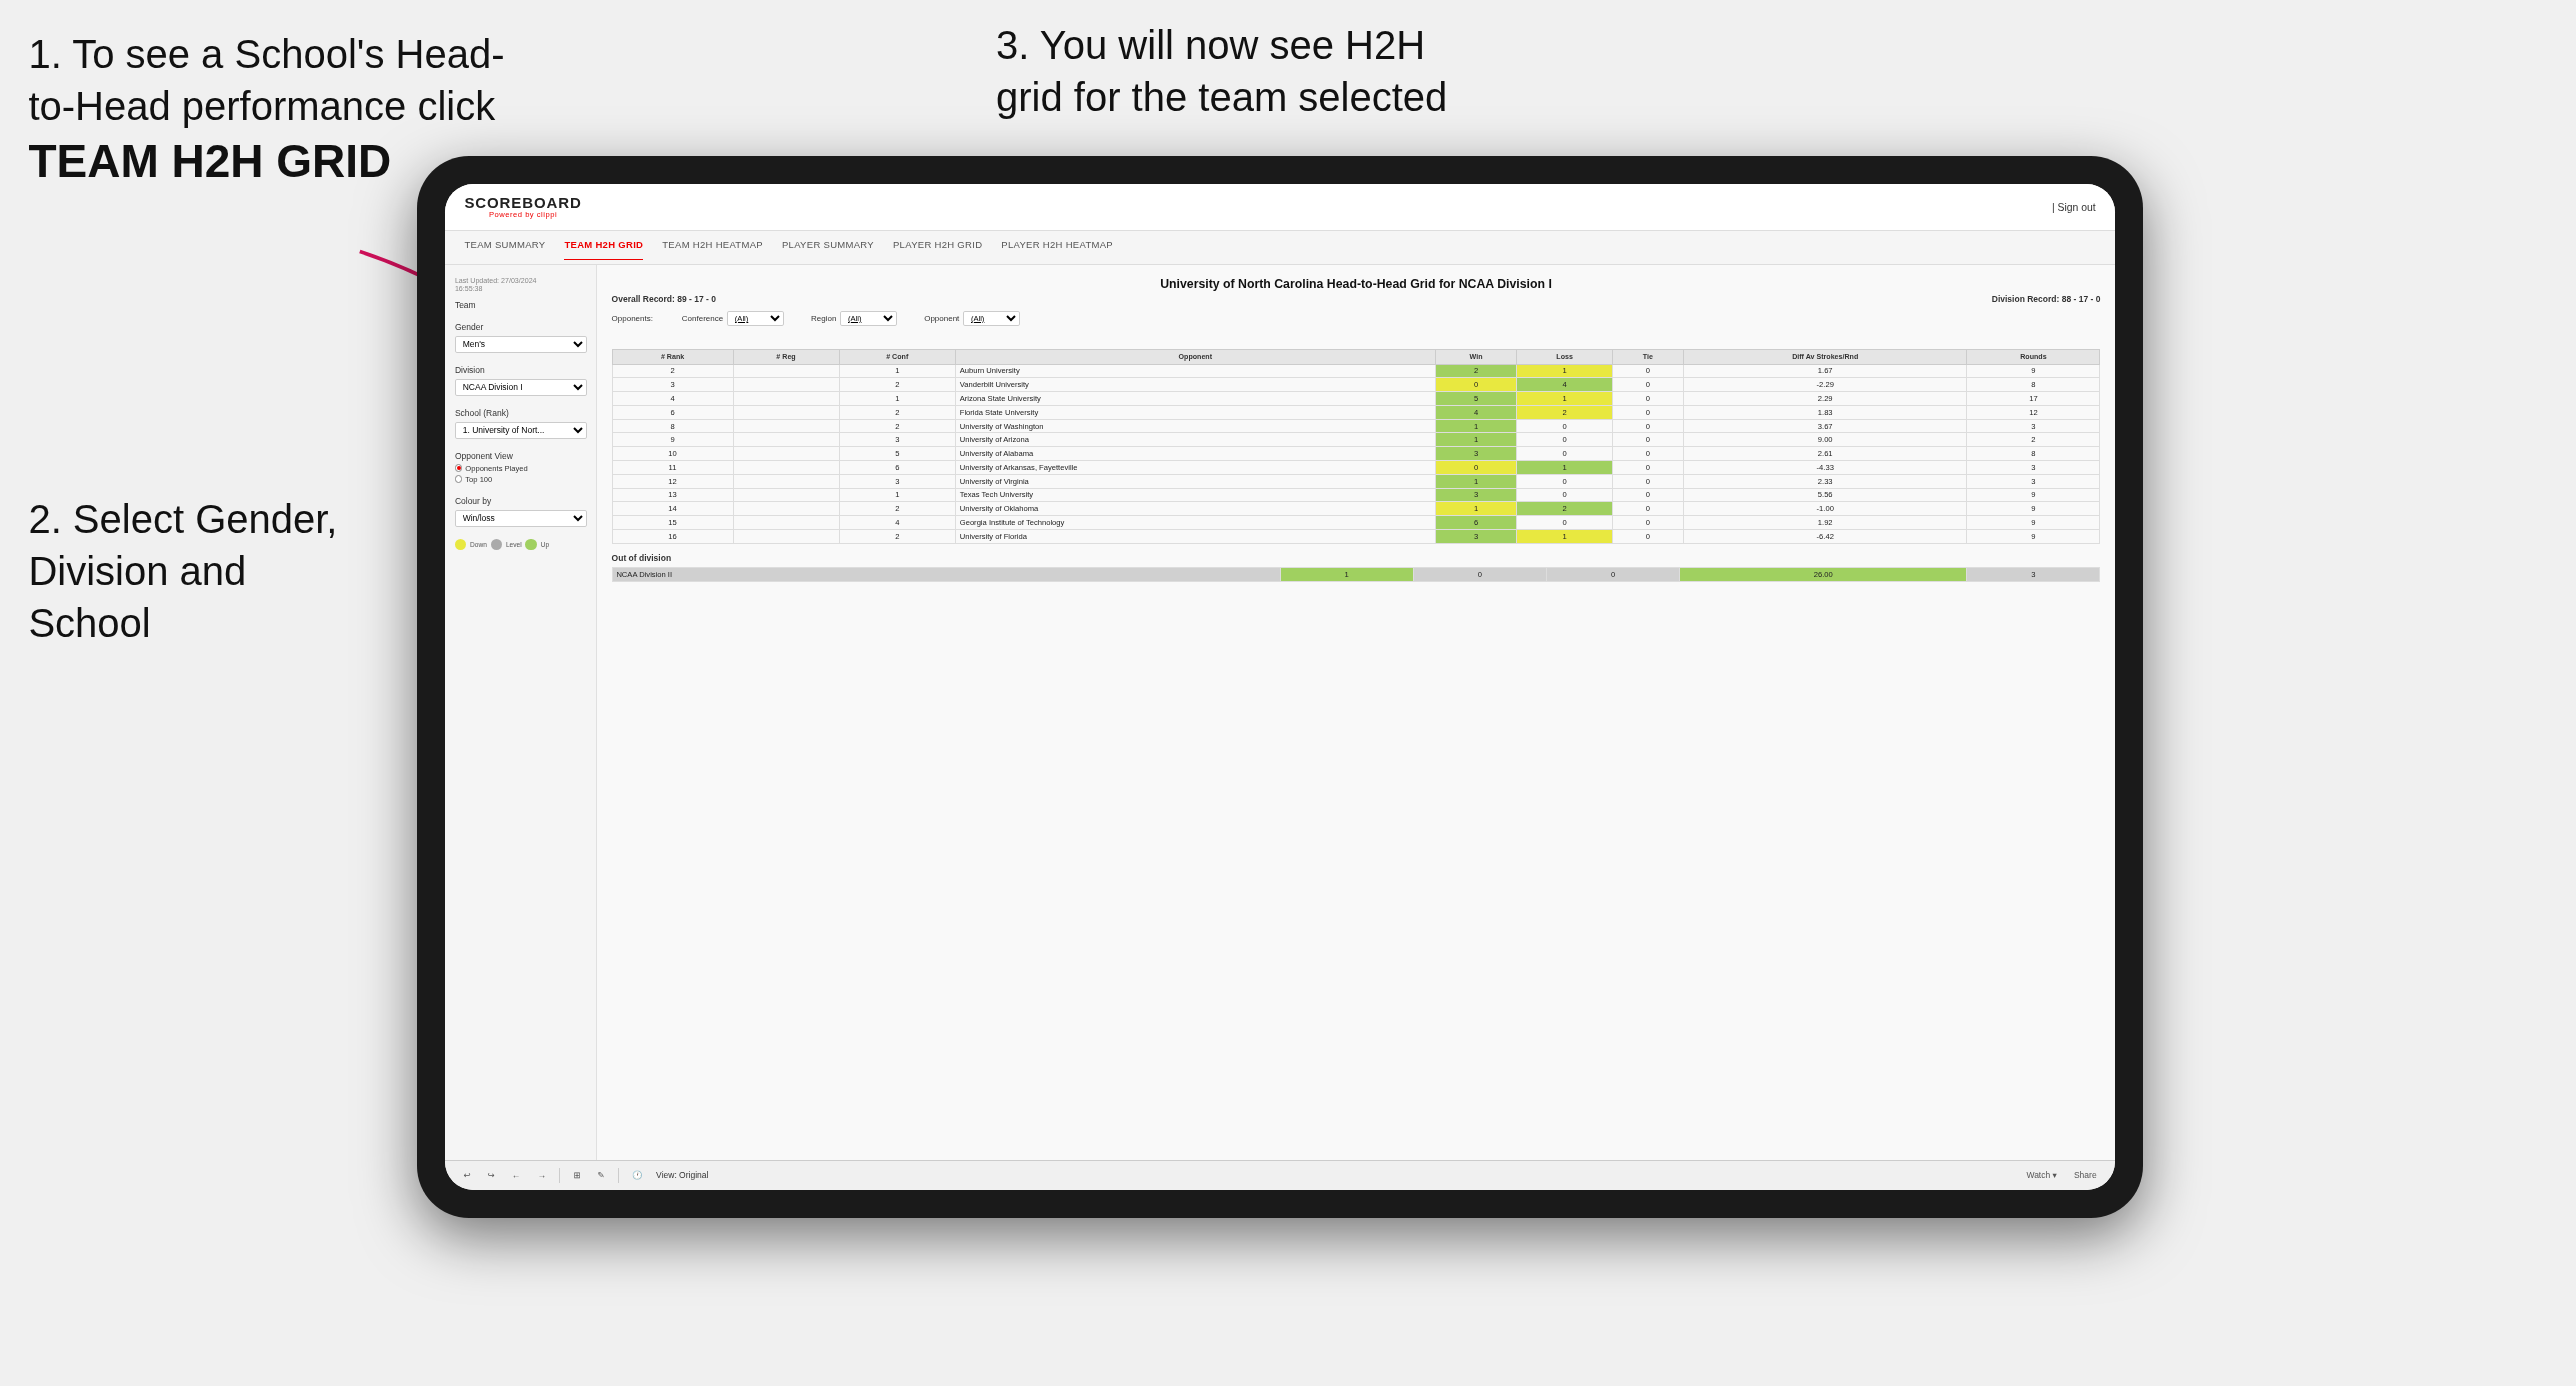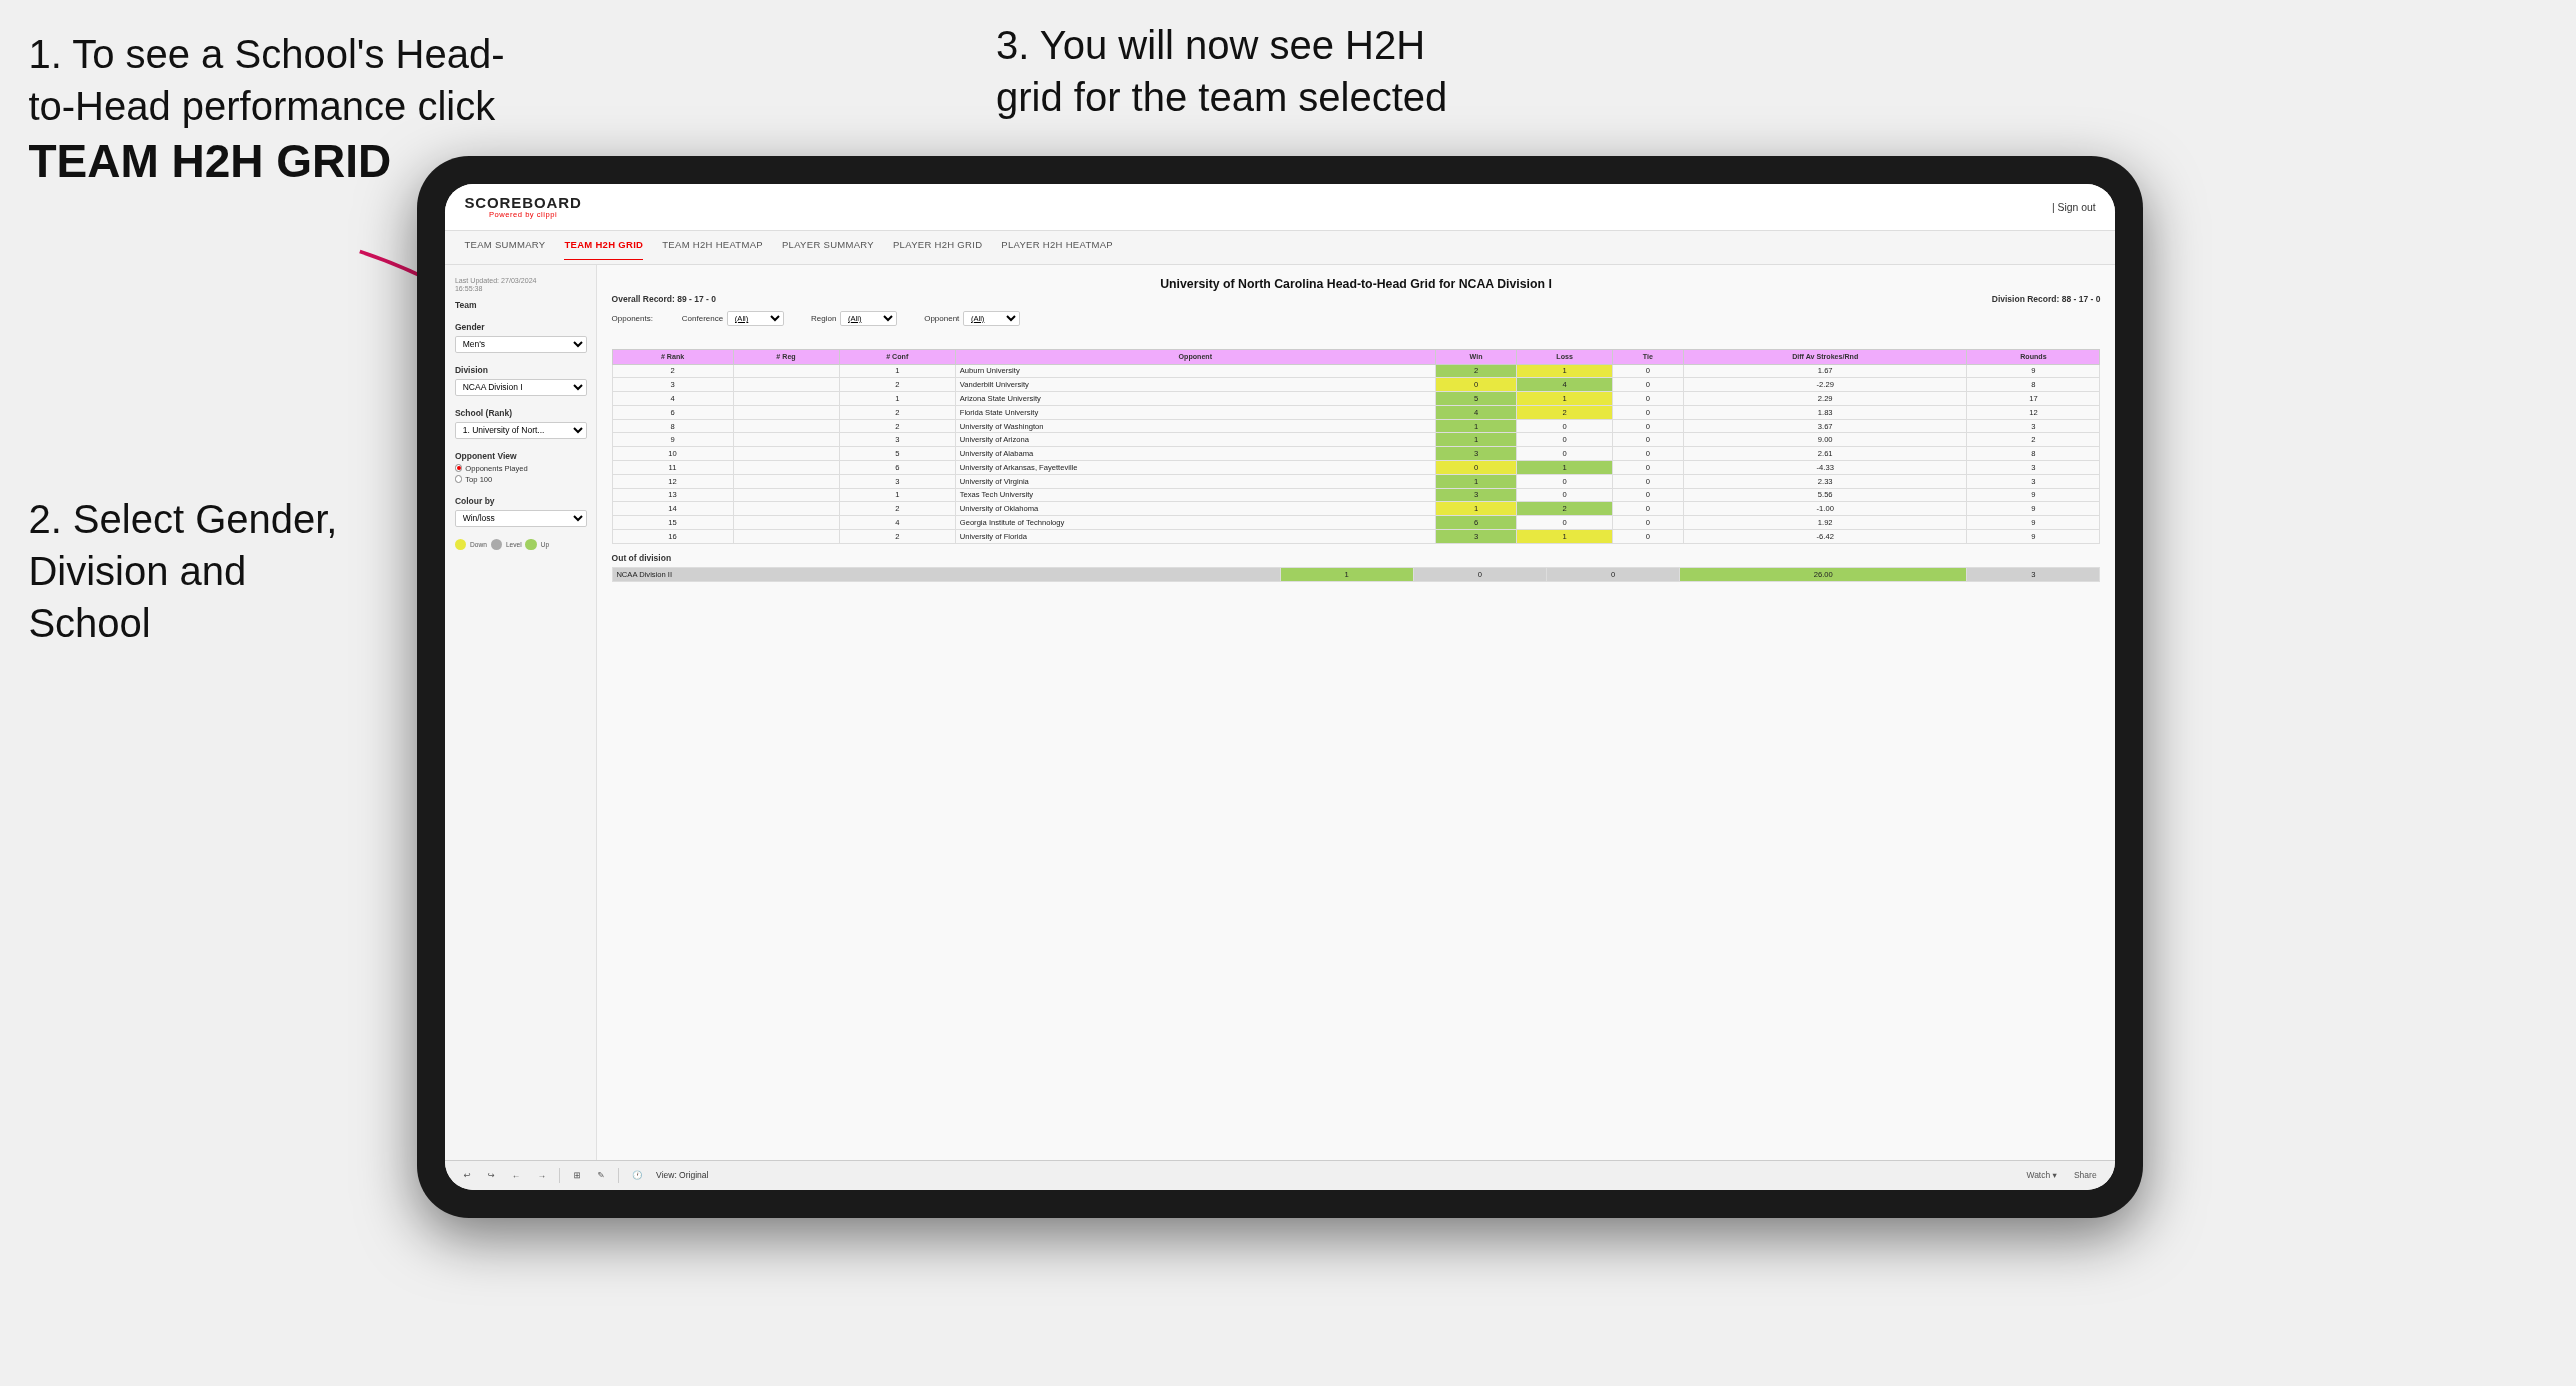--- a/index.html
+++ b/index.html
@@ -164,21 +164,21 @@
       padding: 11.4px 9.5px;
       font-size: 9.5px;
     }
 
     .sidebar-section {
       margin-bottom: 11.4px;
     }
 
     .sidebar-label {
       font-size: 8.5px;
-      font-weight: bold;
+      font-weight: normal;
       color: #333;
       margin-bottom: 3.8px;
     }
 
     .sidebar-select {
       width: 100%;
       font-size: 8.5px;
       padding: 1.9px 2.8px;
       border: 0.9px solid #ccc;
       background: #fff;
@@ -299,21 +299,21 @@
     }
 
     
     .data-table {
       width: 100%;
       border-collapse: collapse;
       font-size: 7.6px;
     }
 
     .data-table th {
-      background: #f0abfc;
+      background: #e5e5e5;
       border: 0.9px solid #ccc;
       padding: 2.8px 3.8px;
       text-align: center;
       font-size: 7.1px;
       font-weight: bold;
       color: #333;
     }
 
     .data-table td {
       border: 0.9px solid #ddd;

